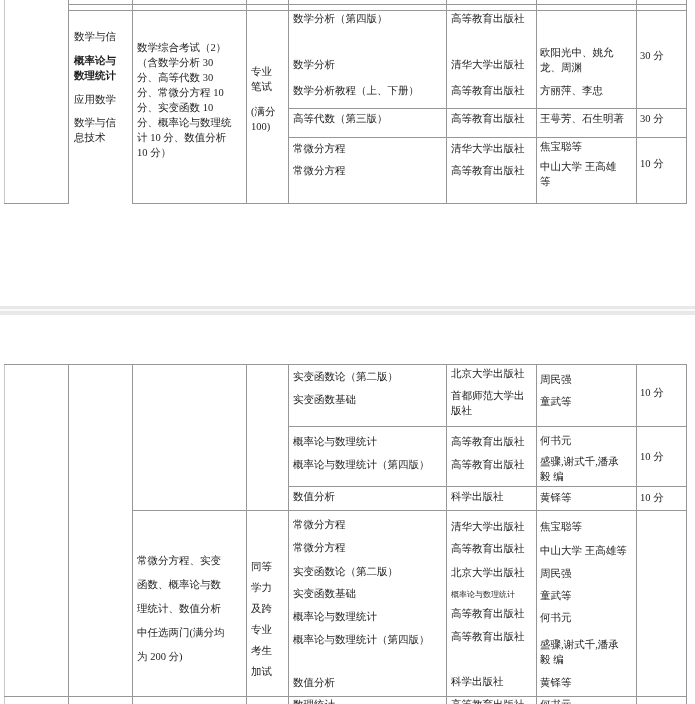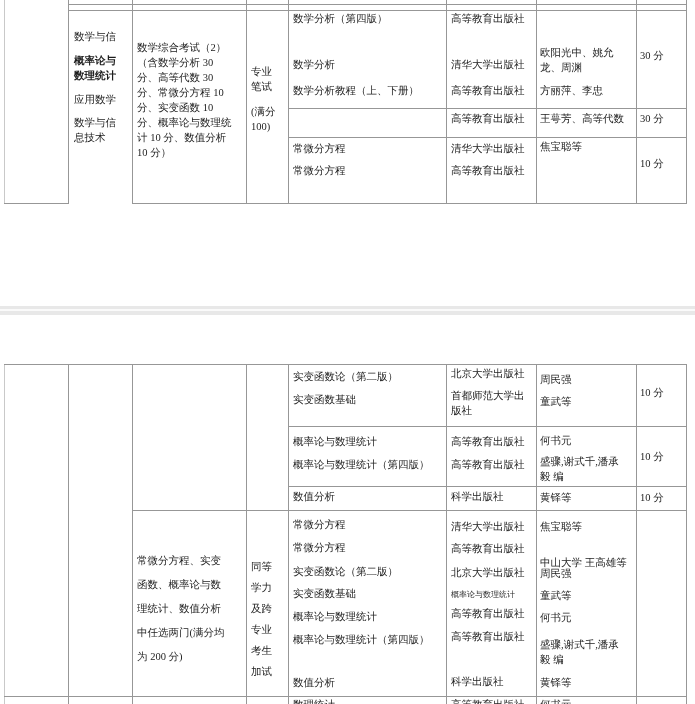--- a/index.html
+++ b/index.html
@@ -73,28 +73,31 @@
     <div class="tx" style="left: 293px; top: 57px; width: 150px;">数学分析</div>
     <div class="tx" style="left: 293px; top: 11px; width: 150px;">数学分析（第四版）</div>
     <div class="tx" style="left: 293px; top: 83px; width: 150px;">数学分析教程（上、下册）</div>
     <div class="tx" style="left: 451px; top: 11px; width: 84px;">高等教育出版社</div>
     <div class="tx" style="left: 451px; top: 57px; width: 84px;">清华大学出版社</div>
     <div class="tx" style="left: 451px; top: 83px; width: 84px;">高等教育出版社</div>
     <div class="tx" style="left: 540px; top: 45px; width: 95px;">欧阳光中、姚允
 龙、周渊</div>
     <div class="tx" style="left: 540px; top: 83px; width: 95px;">方丽萍、李忠</div>
     <div class="tx" style="left: 640px; top: 48px; width: 45px;">30 分</div>
+    <div class="tx" style="left: 293px; top: 111px; width: 150px;">高等代数（第三版）</div>
     <div class="tx" style="left: 451px; top: 111px; width: 84px;">高等教育出版社</div>
-    <div class="tx nw" style="left: 540px; top: 111px; width: 95px;">王萼芳、高等代数</div>
+    <div class="tx nw" style="left: 540px; top: 111px; width: 95px;">王萼芳、石生明著</div>
     <div class="tx" style="left: 640px; top: 111px; width: 45px;">30 分</div>
     <div class="tx" style="left: 293px; top: 141px; width: 150px;">常微分方程</div>
     <div class="tx" style="left: 293px; top: 163px; width: 150px;">常微分方程</div>
     <div class="tx" style="left: 451px; top: 141px; width: 84px;">清华大学出版社</div>
     <div class="tx" style="left: 451px; top: 163px; width: 84px;">高等教育出版社</div>
     <div class="tx" style="left: 540px; top: 139px; width: 95px;">焦宝聪等</div>
+    <div class="tx" style="left: 540px; top: 159px; width: 95px;">中山大学 王高雄
+等</div>
     <div class="tx" style="left: 640px; top: 156px; width: 45px;">10 分</div>
     <div class="tx" style="left: 293px; top: 369px; width: 150px;">实变函数论（第二版）</div>
     <div class="tx" style="left: 293px; top: 392px; width: 150px;">实变函数基础</div>
     <div class="tx" style="left: 451px; top: 366px; width: 84px;">北京大学出版社</div>
     <div class="tx" style="left: 451px; top: 388px; width: 84px;">首都师范大学出
 版社</div>
     <div class="tx" style="left: 540px; top: 372px; width: 95px;">周民强</div>
     <div class="tx" style="left: 540px; top: 394px; width: 95px;">童武等</div>
     <div class="tx" style="left: 640px; top: 385px; width: 45px;">10 分</div>
     <div class="tx" style="left: 293px; top: 434px; width: 150px;">概率论与数理统计</div>
@@ -128,21 +131,21 @@
     <div class="tx" style="left: 293px; top: 632px; width: 150px;">概率论与数理统计（第四版）</div>
     <div class="tx" style="left: 293px; top: 675px; width: 150px;">数值分析</div>
     <div class="tx" style="left: 451px; top: 519px; width: 84px;">清华大学出版社</div>
     <div class="tx" style="left: 451px; top: 541px; width: 84px;">高等教育出版社</div>
     <div class="tx" style="left: 451px; top: 565px; width: 84px;">北京大学出版社</div>
     <div class="tx sm" style="left: 451px; top: 589px; width: 84px;">概率论与数理统计</div>
     <div class="tx" style="left: 451px; top: 606px; width: 84px;">高等教育出版社</div>
     <div class="tx" style="left: 451px; top: 629px; width: 84px;">高等教育出版社</div>
     <div class="tx" style="left: 451px; top: 674px; width: 84px;">科学出版社</div>
     <div class="tx" style="left: 540px; top: 519px; width: 95px;">焦宝聪等</div>
-    <div class="tx nw" style="left: 540px; top: 543px; width: 95px; margin-top: 12px;">中山大学 王高雄等</div>
+    <div class="tx nw" style="left: 540px; top: 543px; width: 95px;">中山大学 王高雄等</div>
     <div class="tx" style="left: 540px; top: 566px; width: 95px;">周民强</div>
     <div class="tx" style="left: 540px; top: 588px; width: 95px;">童武等</div>
     <div class="tx" style="left: 540px; top: 610px; width: 95px;">何书元</div>
     <div class="tx" style="left: 540px; top: 637px; width: 95px;">盛骤,谢式千,潘承
 毅 编</div>
     <div class="tx" style="left: 540px; top: 675px; width: 95px;">黄铎等</div>
     <div class="tx" style="left: 293px; top: 697px; width: 150px;">数理统计</div>
     <div class="tx" style="left: 451px; top: 697px; width: 84px;">高等教育出版社</div>
     <div class="tx" style="left: 540px; top: 697px; width: 95px;">何书元</div>
   </div>

